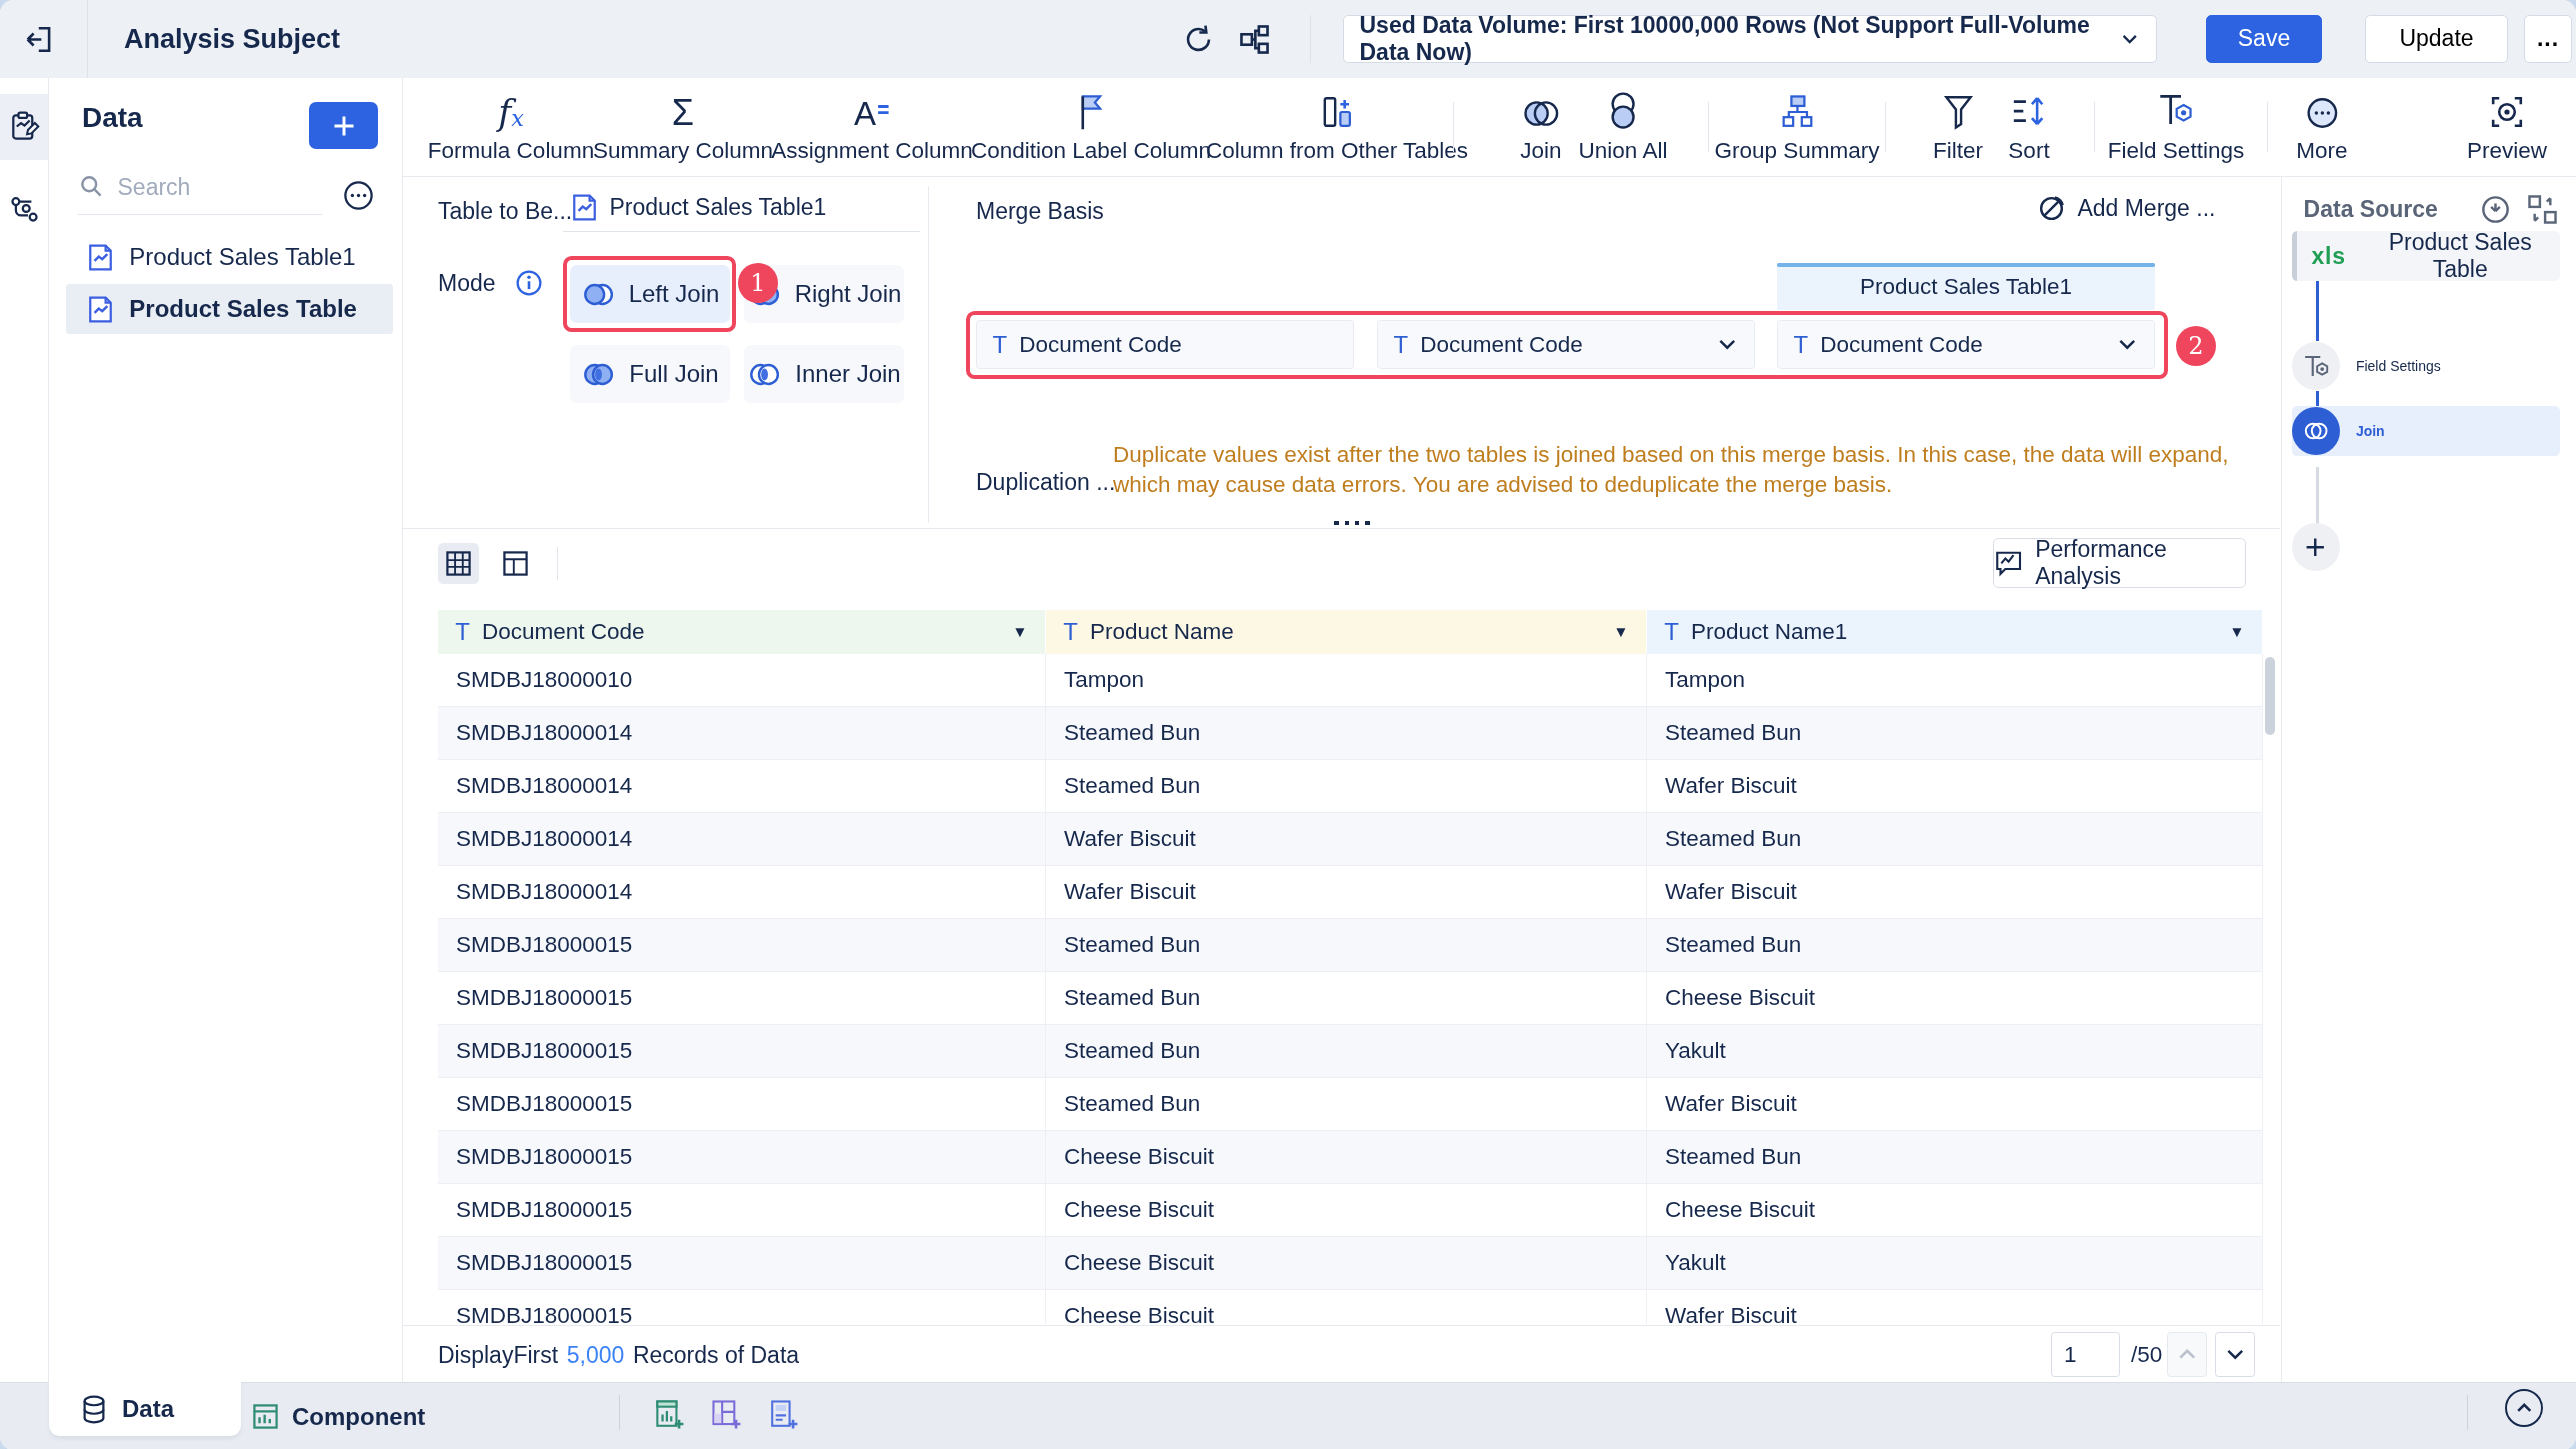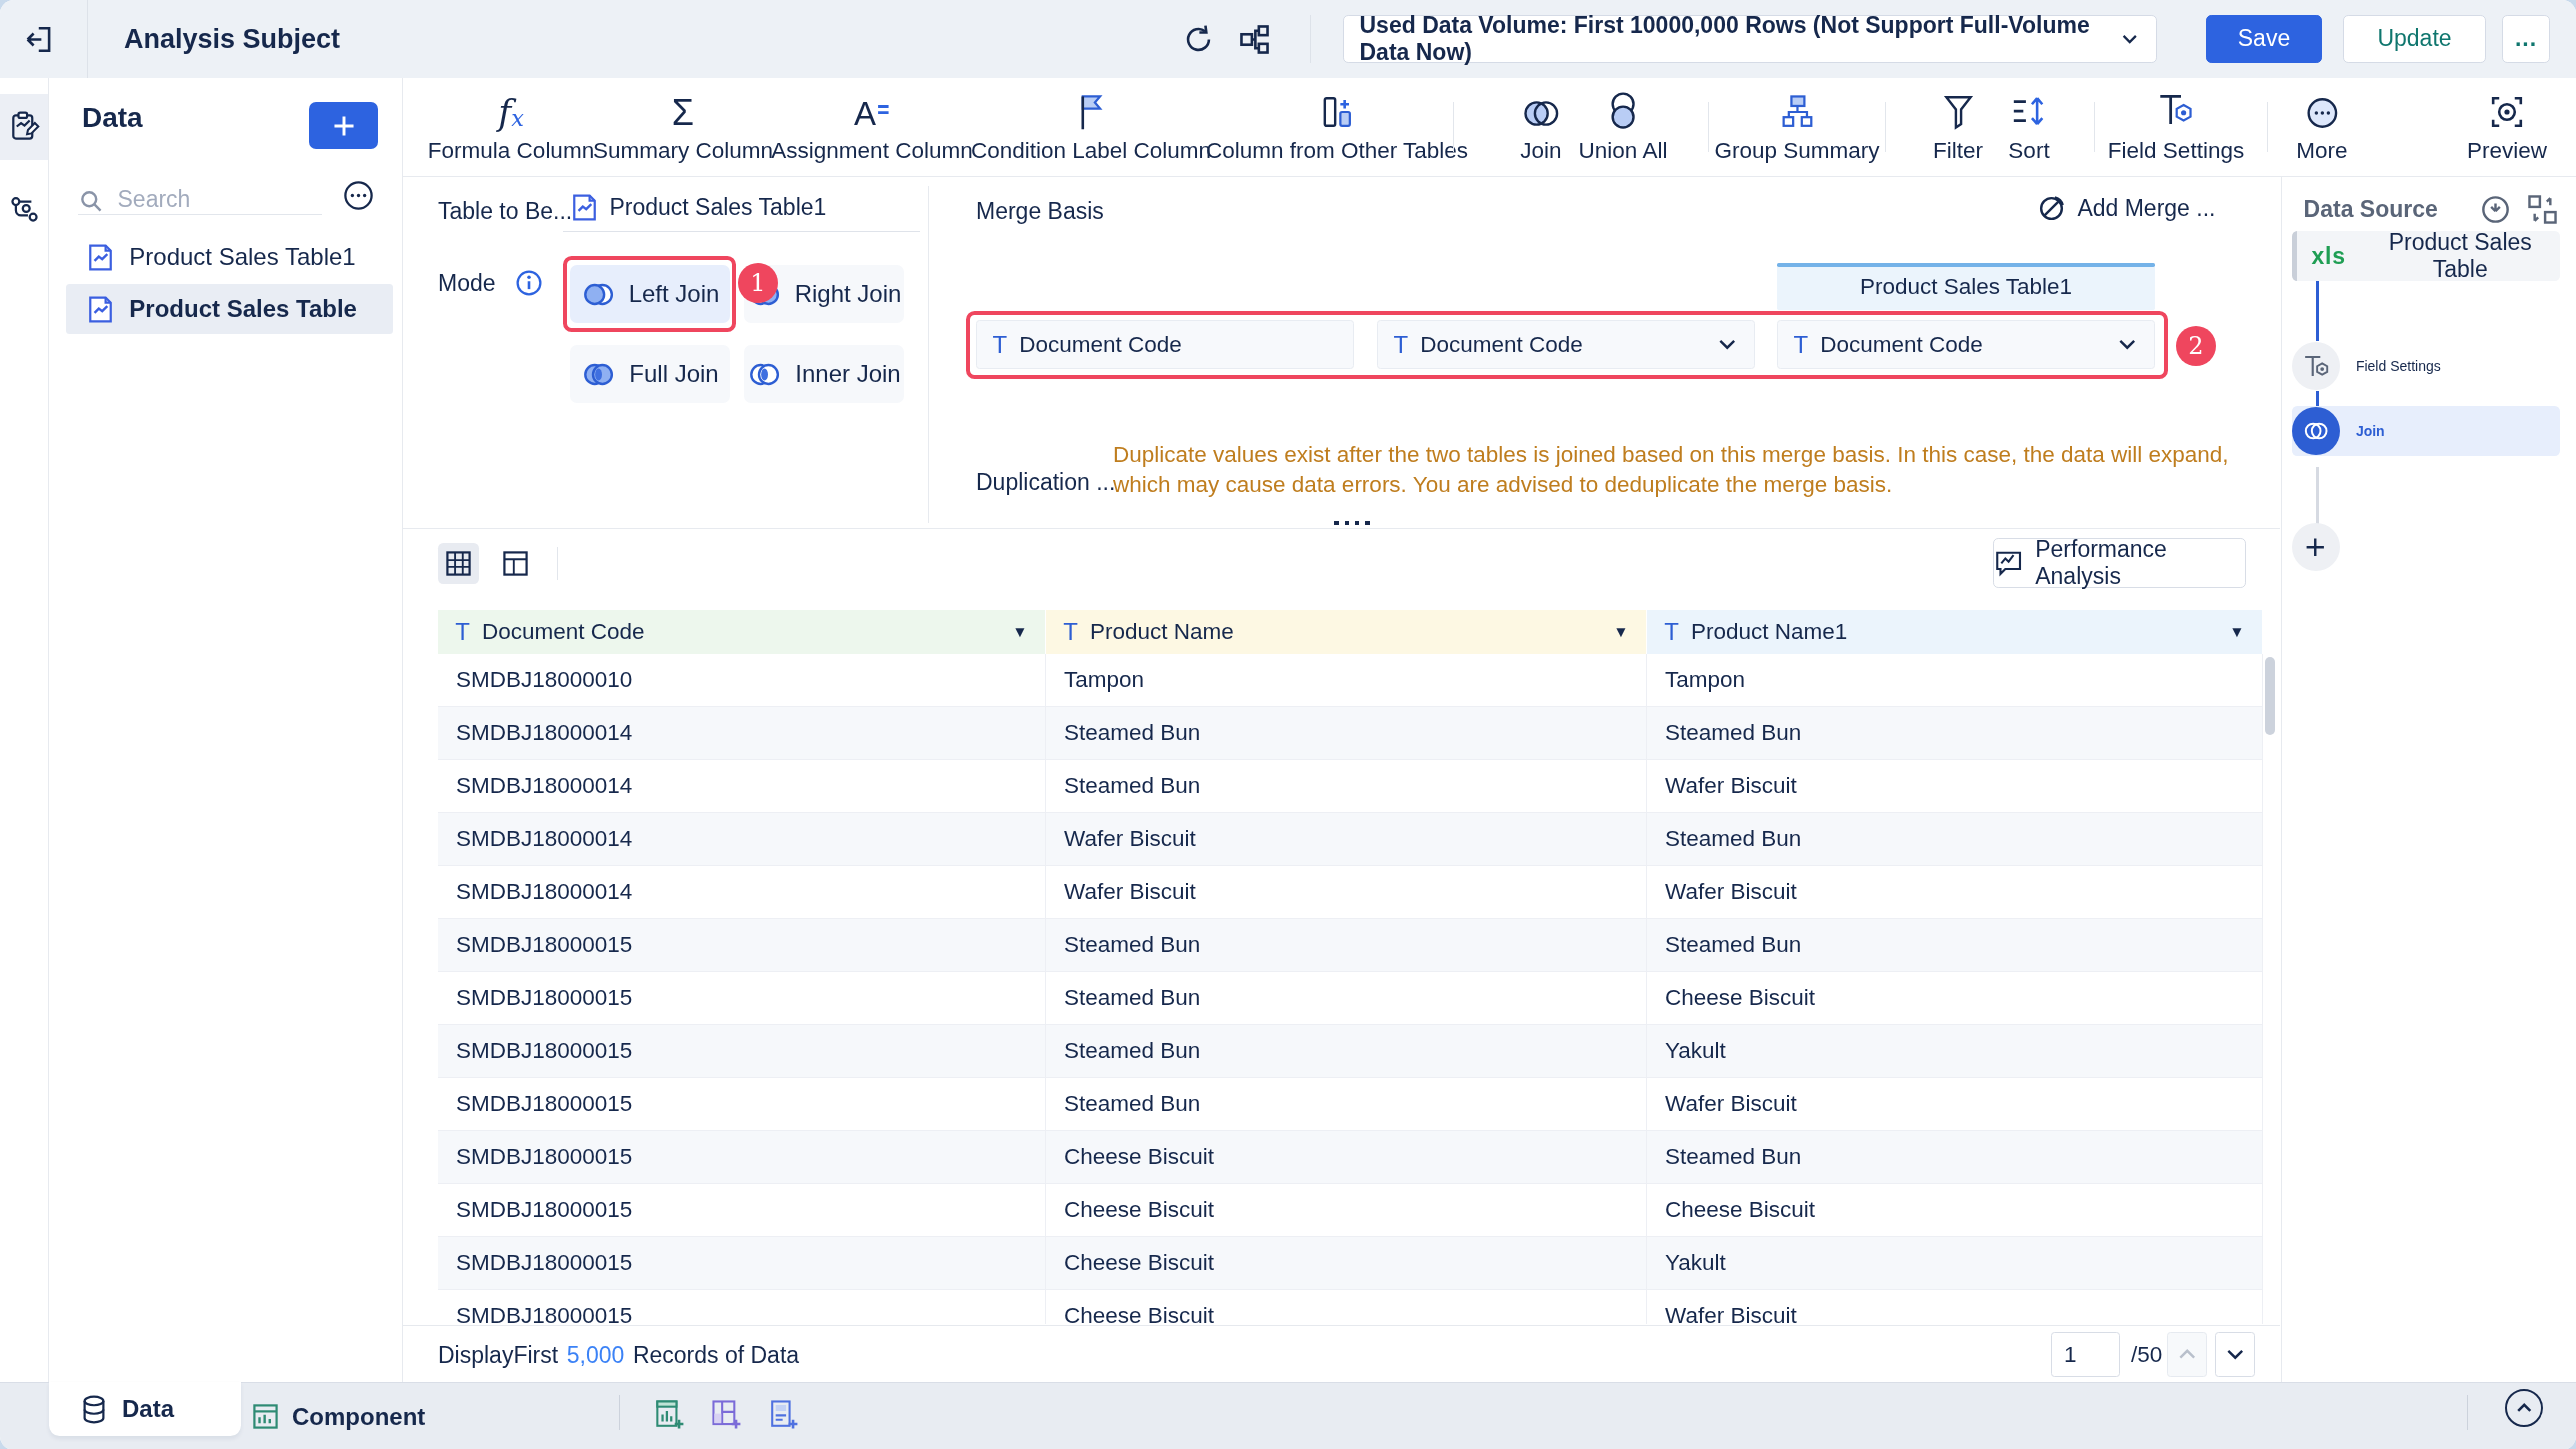--- a/index.html
+++ b/index.html
@@ -19,32 +19,32 @@
   .topbar .vsep{position:absolute;top:0;width:0.9px;height:78px;background:#dde2e9;}
   .top-title{position:absolute;left:124px;top:0;height:78px;line-height:78px;font-size:27px;font-weight:bold;}
   .icon-btn{display:flex;align-items:center;justify-content:center;cursor:pointer;}
   .volume-select{
     position:absolute;left:1343px;top:14.7px;width:814px;height:48px;background:#fff;
     border:0.9px solid #d5dbe6;border-radius:5.2px;display:flex;align-items:center;
     font-size:23px;font-weight:bold;color:#16284c;padding:0 15.5px;box-sizing:border-box;justify-content:space-between;
   }
   .btn{display:flex;align-items:center;justify-content:center;border-radius:5.2px;font-size:23px;box-sizing:border-box;cursor:pointer;}
   .btn-primary{background:#2d63e0;color:#fff;border:0.9px solid #2d63e0;}
-  .btn-plain{background:#fff;color:#0f766e;border:0.9px solid #d5dbe6;}
+  .btn-plain{background:#fff;color:#000000;border:0.9px solid #d5dbe6;margin-left:22px;}
 
   
   .rail{position:absolute;left:0;top:78px;width:49px;height:1304px;background:#fff;border-right:0.9px solid #e7eaef;box-sizing:border-box;}
   .rail-item{position:absolute;left:0;width:48px;height:66px;display:flex;align-items:center;justify-content:center;}
   .rail-item.active{background:#eceff5;}
 
   
   .data-panel{position:absolute;left:49px;top:78px;width:354px;height:1304px;background:#fff;border-right:0.9px solid #e7eaef;box-sizing:border-box;}
   .dp-title{position:absolute;left:33px;top:24px;font-size:28px;font-weight:bold;}
   .dp-add{position:absolute;left:260px;top:24px;width:69px;height:47px;background:#2d63e0;border-radius:7px;color:#fff;display:flex;align-items:center;justify-content:center;}
-  .dp-search{position:absolute;left:28.5px;top:95px;width:244px;height:41px;border-bottom:0.9px solid #e2e6ec;display:flex;align-items:flex-end;gap:12px;}
+  .dp-search{position:absolute;left:28.5px;top:95px;width:244px;height:41px;border-bottom:0.9px solid #e2e6ec;display:flex;align-items:flex-start;gap:12px;}
   .dp-search input{border:none;outline:none;font-size:23px;color:#16284c;width:181px;background:transparent;font-family:inherit;}
   .dp-search input::placeholder{color:#a2abbd;}
   .dp-more{position:absolute;left:292px;top:100px;}
   .dp-row{position:absolute;left:17.3px;width:327px;height:50px;display:flex;align-items:center;gap:14px;padding-left:20px;box-sizing:border-box;font-size:24px;border-radius:3.5px;}
   .dp-row.selected{background:#e9edf4;font-weight:bold;}
 
   
   .toolbar{position:absolute;left:403px;top:78px;width:2173px;height:99px;background:#fff;border-bottom:0.9px solid #e7eaef;box-sizing:border-box;}
   .tb-item{position:absolute;top:0;height:98px;transform:translateX(-50%);display:flex;flex-direction:column;align-items:center;justify-content:center;gap:7px;cursor:pointer;}
   .tb-icon{height:40px;display:flex;align-items:flex-end;justify-content:center;}

